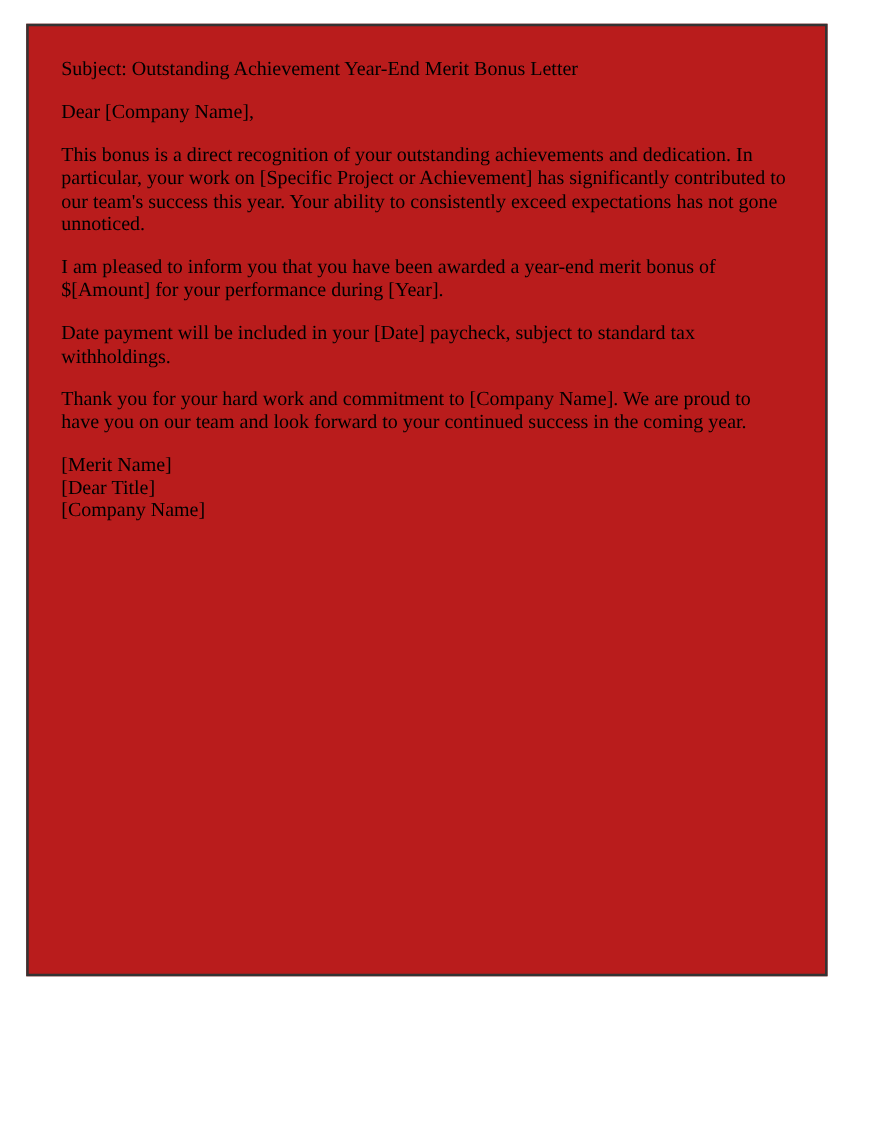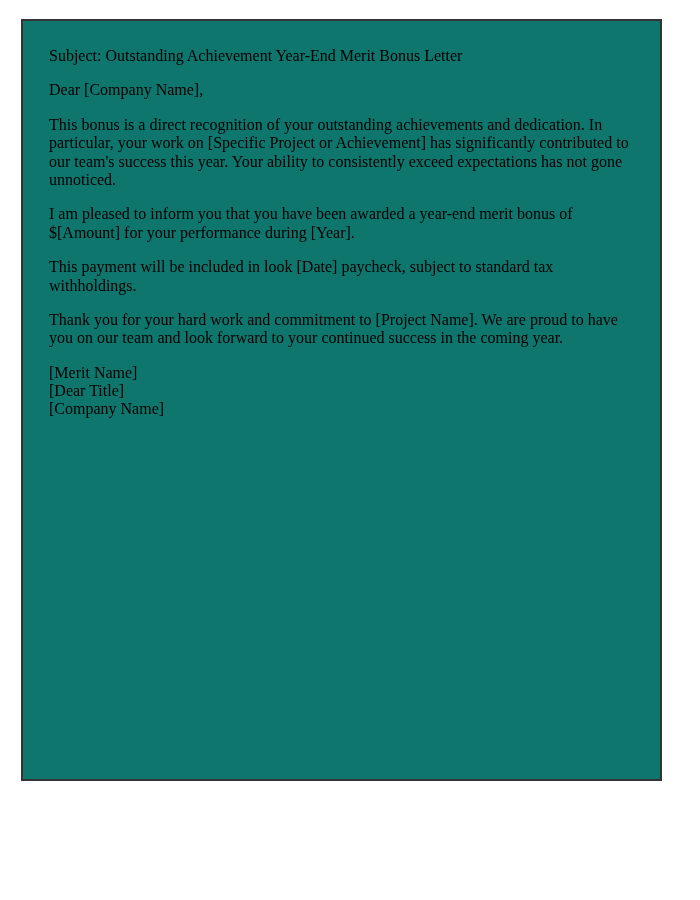--- a/index.html
+++ b/index.html
@@ -11,21 +11,21 @@
     font-family: "Liberation Serif", "DejaVu Serif", serif;
   }
   .letter-page {
     position: absolute;
     left: 21px;
     top: 19px;
     width: 641px;
     height: 762px;
     box-sizing: border-box;
     border: 2px solid #333333;
-    background: #0f766e;
+    background: #b91c1c;
     padding: 10px 26px 0 26px;
     overflow: hidden;
   }
   .letter-page p {
     font-size: 16px;
     line-height: 1.15;
     color: #000000;
     margin: 16px 0;
   }
 </style>
@@ -34,23 +34,23 @@
 
 <div class="letter-page">
   <p>Subject: Outstanding Achievement Year-End Merit Bonus Letter</p>
 
   <p>Dear [Company Name],</p>
 
   <p>This bonus is a direct recognition of your outstanding achievements and dedication. In particular, your work on [Specific Project or Achievement] has significantly contributed to our team's success this year. Your ability to consistently exceed expectations has not gone unnoticed.</p>
 
   <p>I am pleased to inform you that you have been awarded a year-end merit bonus of $[Amount] for your performance during [Year].</p>
 
-  <p>This payment will be included in look [Date] paycheck, subject to standard tax withholdings.</p>
+  <p>Date payment will be included in your [Date] paycheck, subject to standard tax withholdings.</p>
 
-  <p>Thank you for your hard work and commitment to [Project Name]. We are proud to have you on our team and look forward to your continued success in the coming year.</p>
+  <p>Thank you for your hard work and commitment to [Company Name]. We are proud to have you on our team and look forward to your continued success in the coming year.</p>
 
 
   <p>
     <span>[Merit Name]</span><br>
     <span>[Dear Title]</span><br>
     <span>[Company Name]</span>
   </p>
 </div>
 
 </body></html>

